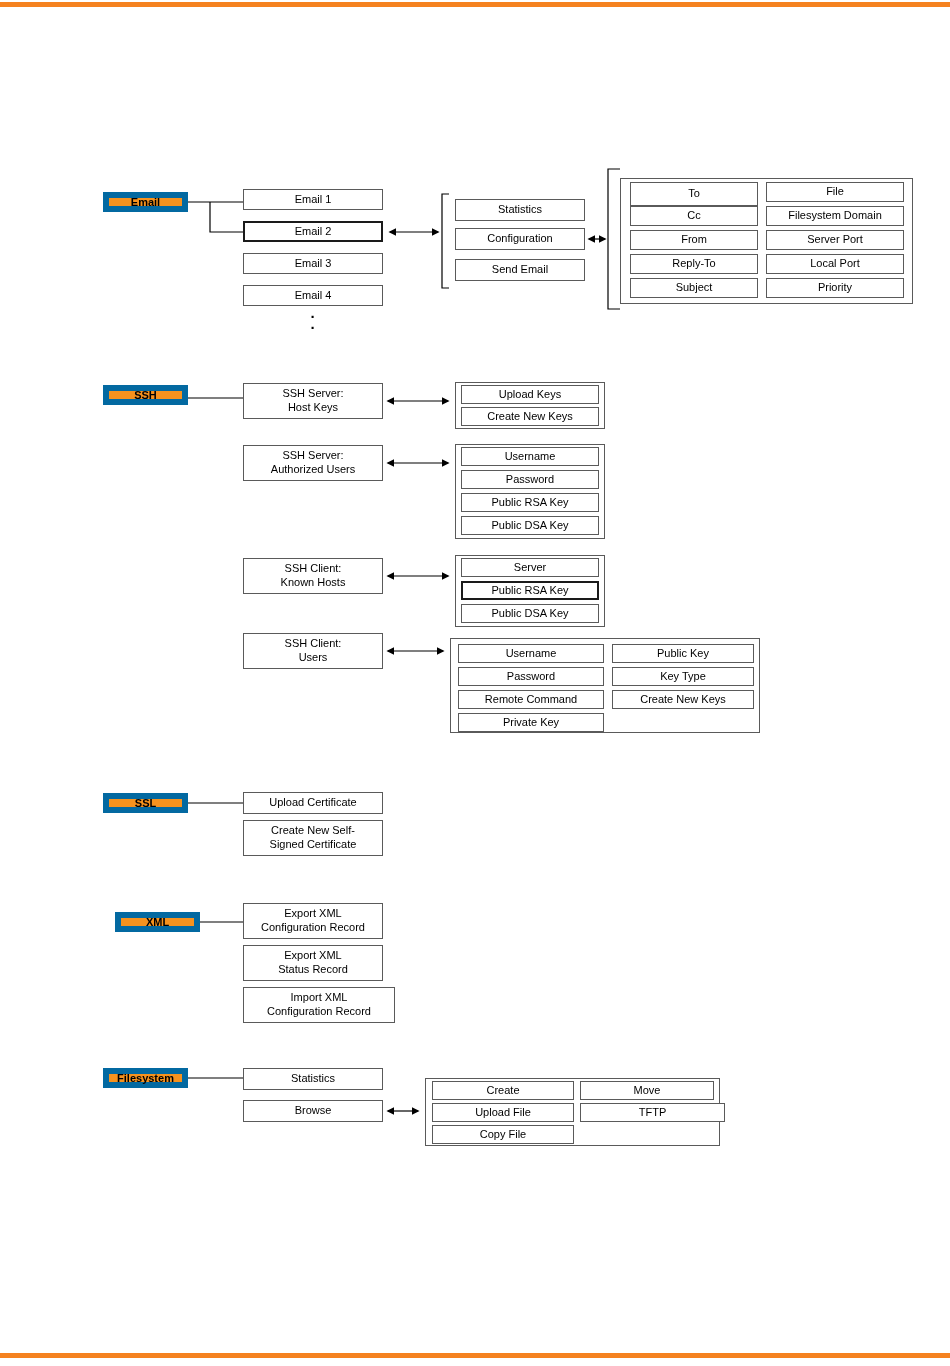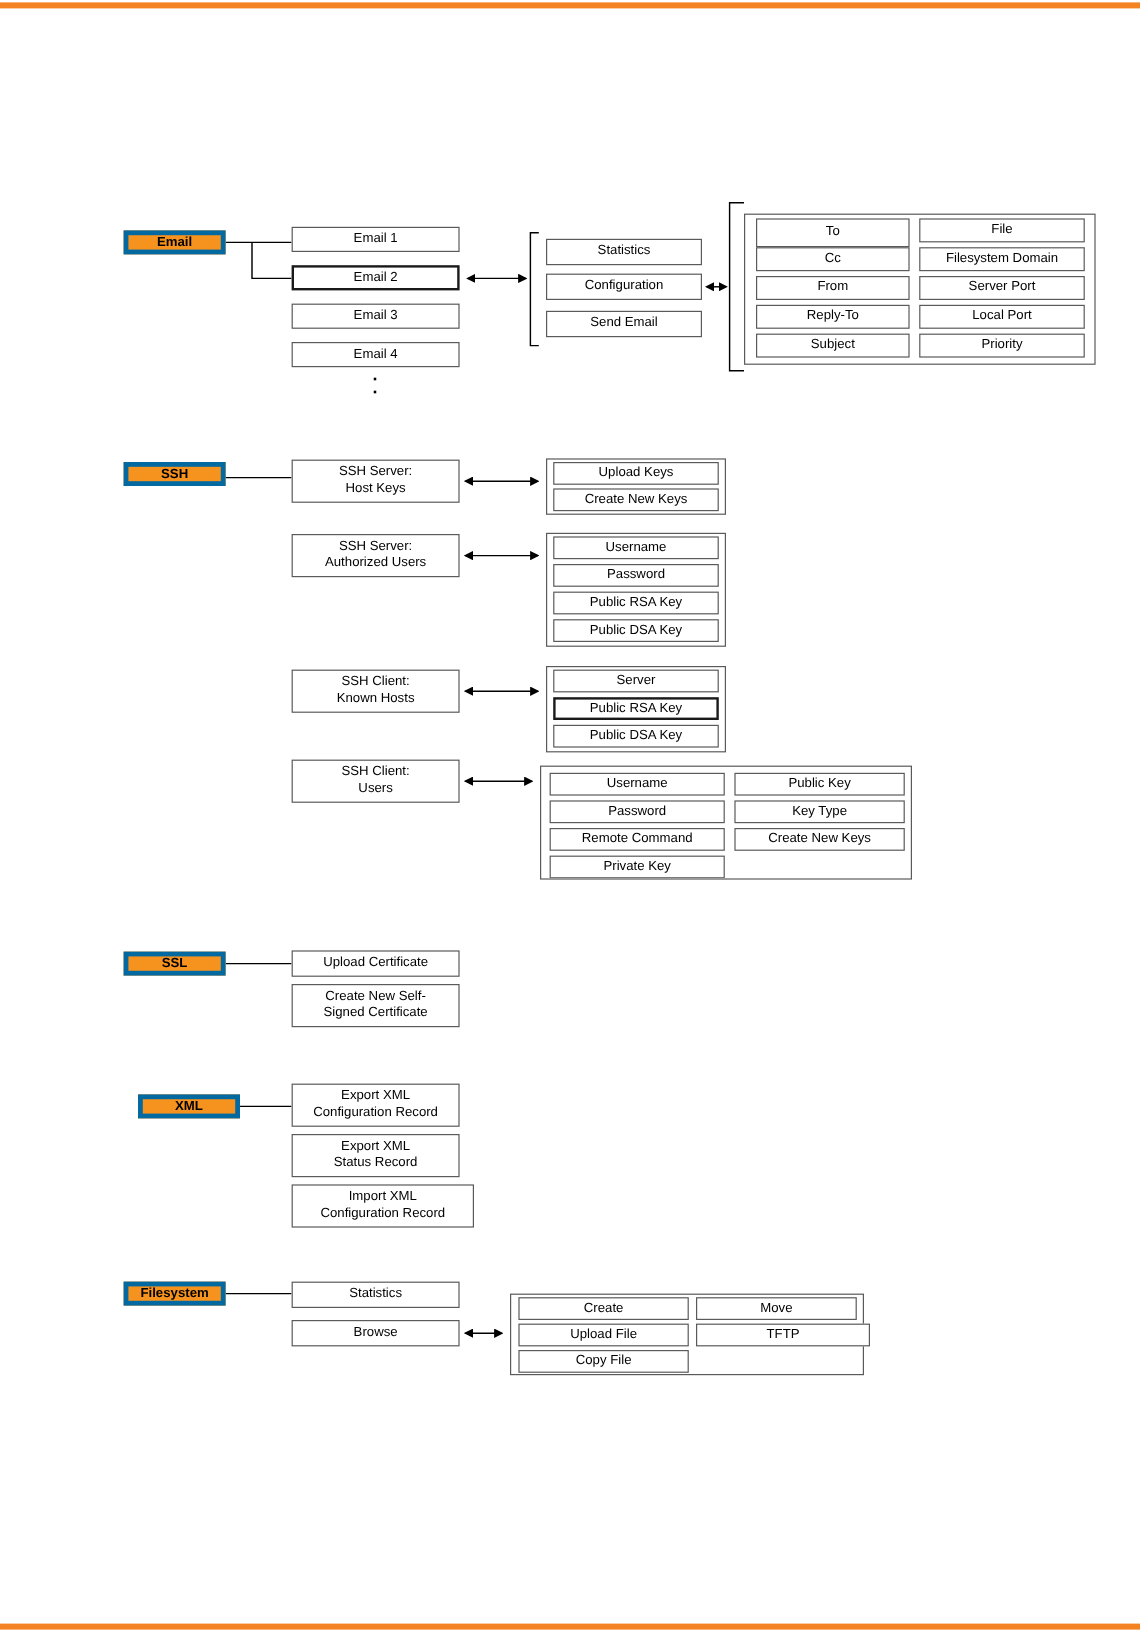--- a/index.html
+++ b/index.html
@@ -14,21 +14,21 @@
   svg.connectors { position:absolute; left:0; top:0; pointer-events:none; }
   .box, .cat, .grect, .dots { position:absolute; }
   .box {
     border:1px solid var(--box-border,#5a5a5a); background:#ffffff;
     display:flex; align-items:center; justify-content:center;
     text-align:center; font-size:11px; line-height:1.25; color:#000;
     white-space:pre-line;
   }
   .box.emph { border:2px solid #1a1a1a; }
   .cat {
-    border:4px solid #0369a1; background:var(--accent,#F6921E);
+    border:6px solid #0369a1; background:var(--accent,#F6921E);
     display:flex; align-items:center; justify-content:center;
     font-size:11px; font-weight:bold; color:#000;
   }
   .grect { border:1px solid var(--box-border,#5a5a5a); background:transparent; }
   .dots { font-size:15px; font-weight:bold; line-height:0.75; text-align:center; white-space:pre-line; color:#000; }
 </style>
 </head>
 <body>
 
 <div class="page">

